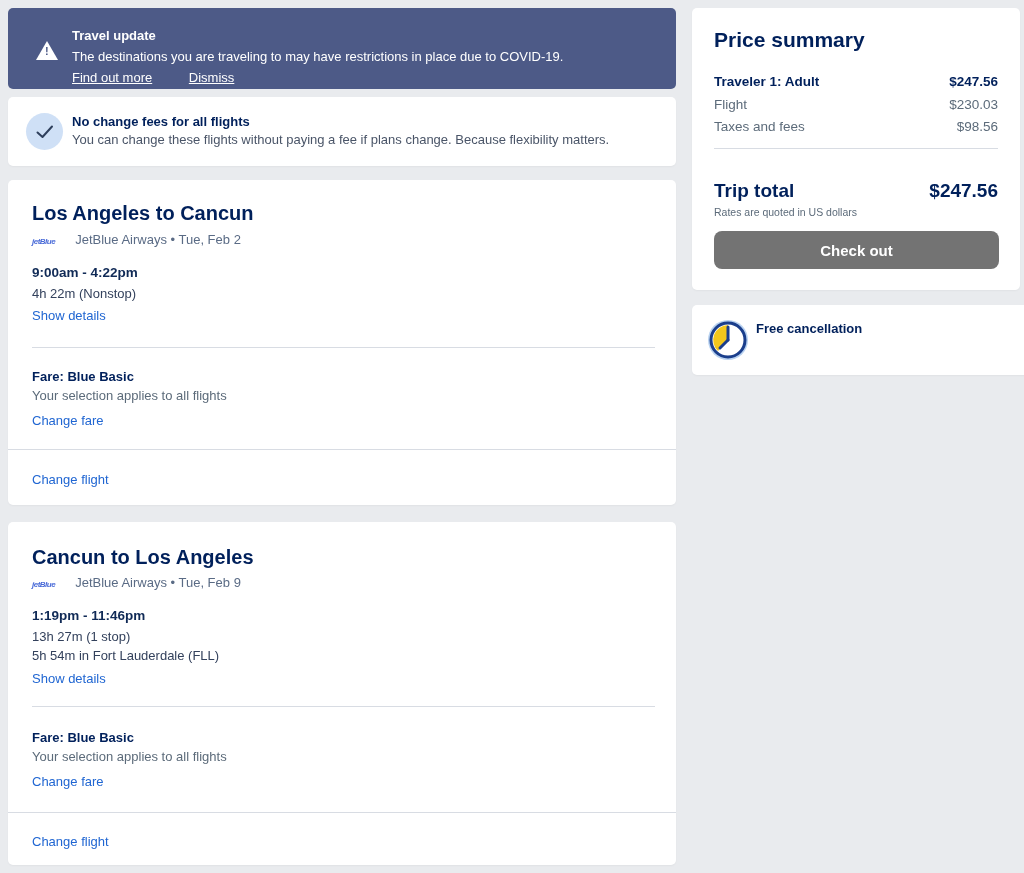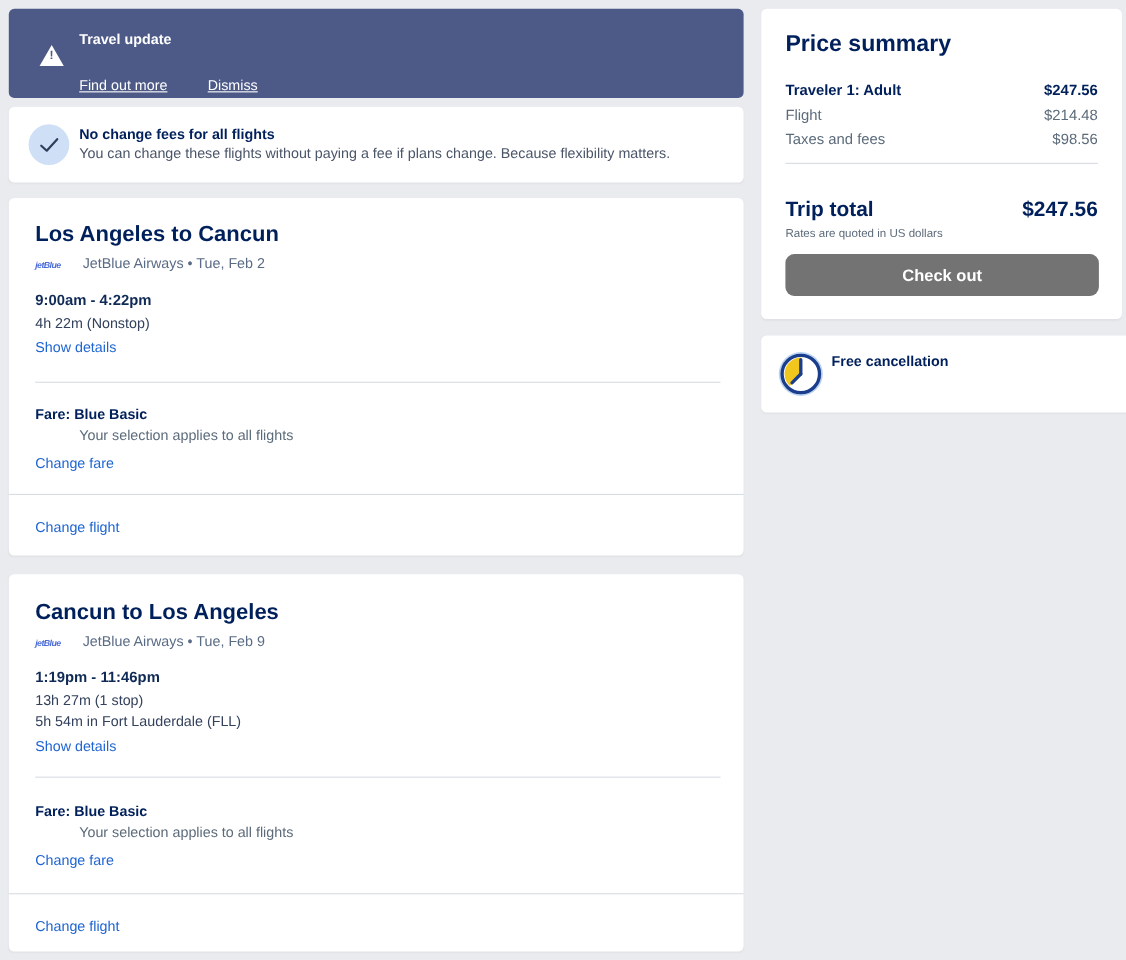--- a/index.html
+++ b/index.html
@@ -60,21 +60,21 @@
   .fc-title { position: absolute; left: 24px; font-size: 20px; font-weight: bold; color: #00205b; }
   .fc-airline-row { position: absolute; left: 24px; font-size: 13px; color: #5a6b85; }
   .jb-logo { font-size: 8px; font-weight: bold; font-style: italic; color: #4a6bd8; margin-right: 20px; letter-spacing: -0.5px; }
   .fc-times { position: absolute; left: 24px; font-size: 13.5px; font-weight: bold; color: #102a56; }
   .fc-dur, .fc-layover { position: absolute; left: 24px; font-size: 13px; color: #33415c; }
   .link { color: #2066d2; font-size: 13px; cursor: pointer; text-decoration: none; }
   .fc-showdetails { position: absolute; left: 24px; }
   .divider-inset { position: absolute; left: 24px; right: 21px; height: 1px; background: #d8dce3; }
   .divider-full { position: absolute; left: 0; right: 0; height: 1px; background: #d8dce3; }
   .fc-fare { position: absolute; left: 24px; font-size: 13px; font-weight: bold; color: #00205b; }
-  .fc-farenote { position: absolute; left: 24px; font-size: 13px; color: #5c6b7a; margin-left: 40px; }
+  .fc-farenote { position: absolute; left: 24px; font-size: 13px; color: #5c6b7a; }
   .fc-changefare, .fc-changeflight { position: absolute; left: 24px; }
 
   
   .price-card { left: 692px; top: 8px; width: 328px; height: 282px; }
   .ps-title { position: absolute; left: 22px; top: 20px; font-size: 21px; font-weight: bold; color: #00205b; }
   .ps-row { position: absolute; left: 22px; right: 22px; display: flex; justify-content: space-between; font-size: 13.5px; }
   .ps-row.bold { font-weight: bold; color: #00205b; }
   .ps-row.gray { color: #5c6b7a; }
   .ps-divider { position: absolute; left: 22px; right: 22px; top: 140px; height: 1px; background: #d8dce3; }
   .ps-total { position: absolute; left: 22px; right: 22px; top: 172px; display: flex; justify-content: space-between; font-size: 19px; font-weight: bold; color: #00205b; gap: 21px; }
@@ -94,20 +94,21 @@
   .fcancel-msg { position: absolute; left: 64px; top: 33px; width: 230px; font-size: 13px; color: #4a5568; line-height: 16px; }
 </style>
 </head>
 <body>
 
 <div class="banner">
   <div class="banner-icon">
       <span class="excl">!</span>
     </div>
   <div class="banner-title">Travel update</div>
+  <div class="banner-msg">The destinations you are traveling to may have restrictions in place due to COVID-19.</div>
   <div class="banner-links">
     <a>Find out more</a>
     <a>Dismiss</a>
   </div>
 </div>
 
 <div class="card nofee-card">
   <div class="check-circle">
     <svg width="18" height="14" viewBox="0 0 18 14">
         <path d="M1.5 7.5 L6.5 12 L16 1.5" stroke="#2e3f5c" stroke-width="2" fill="none" stroke-linecap="round" stroke-linejoin="round"></path>
@@ -151,21 +152,21 @@
 </div>
 
 <div class="card price-card">
   <div class="ps-title">Price summary</div>
   <div class="ps-row bold" style="top:66px">
     <span>Traveler 1: Adult</span>
     <span>$247.56</span>
   </div>
   <div class="ps-row gray" style="top:89px">
     <span>Flight</span>
-    <span>$214.48</span>
+    <span>$230.03</span>
   </div>
   <div class="ps-row gray" style="top:111px">
     <span>Taxes and fees</span>
     <span>$98.56</span>
   </div>
   <div class="ps-divider"></div>
   <div class="ps-total">
     <span>Trip total</span>
     <span>$247.56</span>
   </div>

